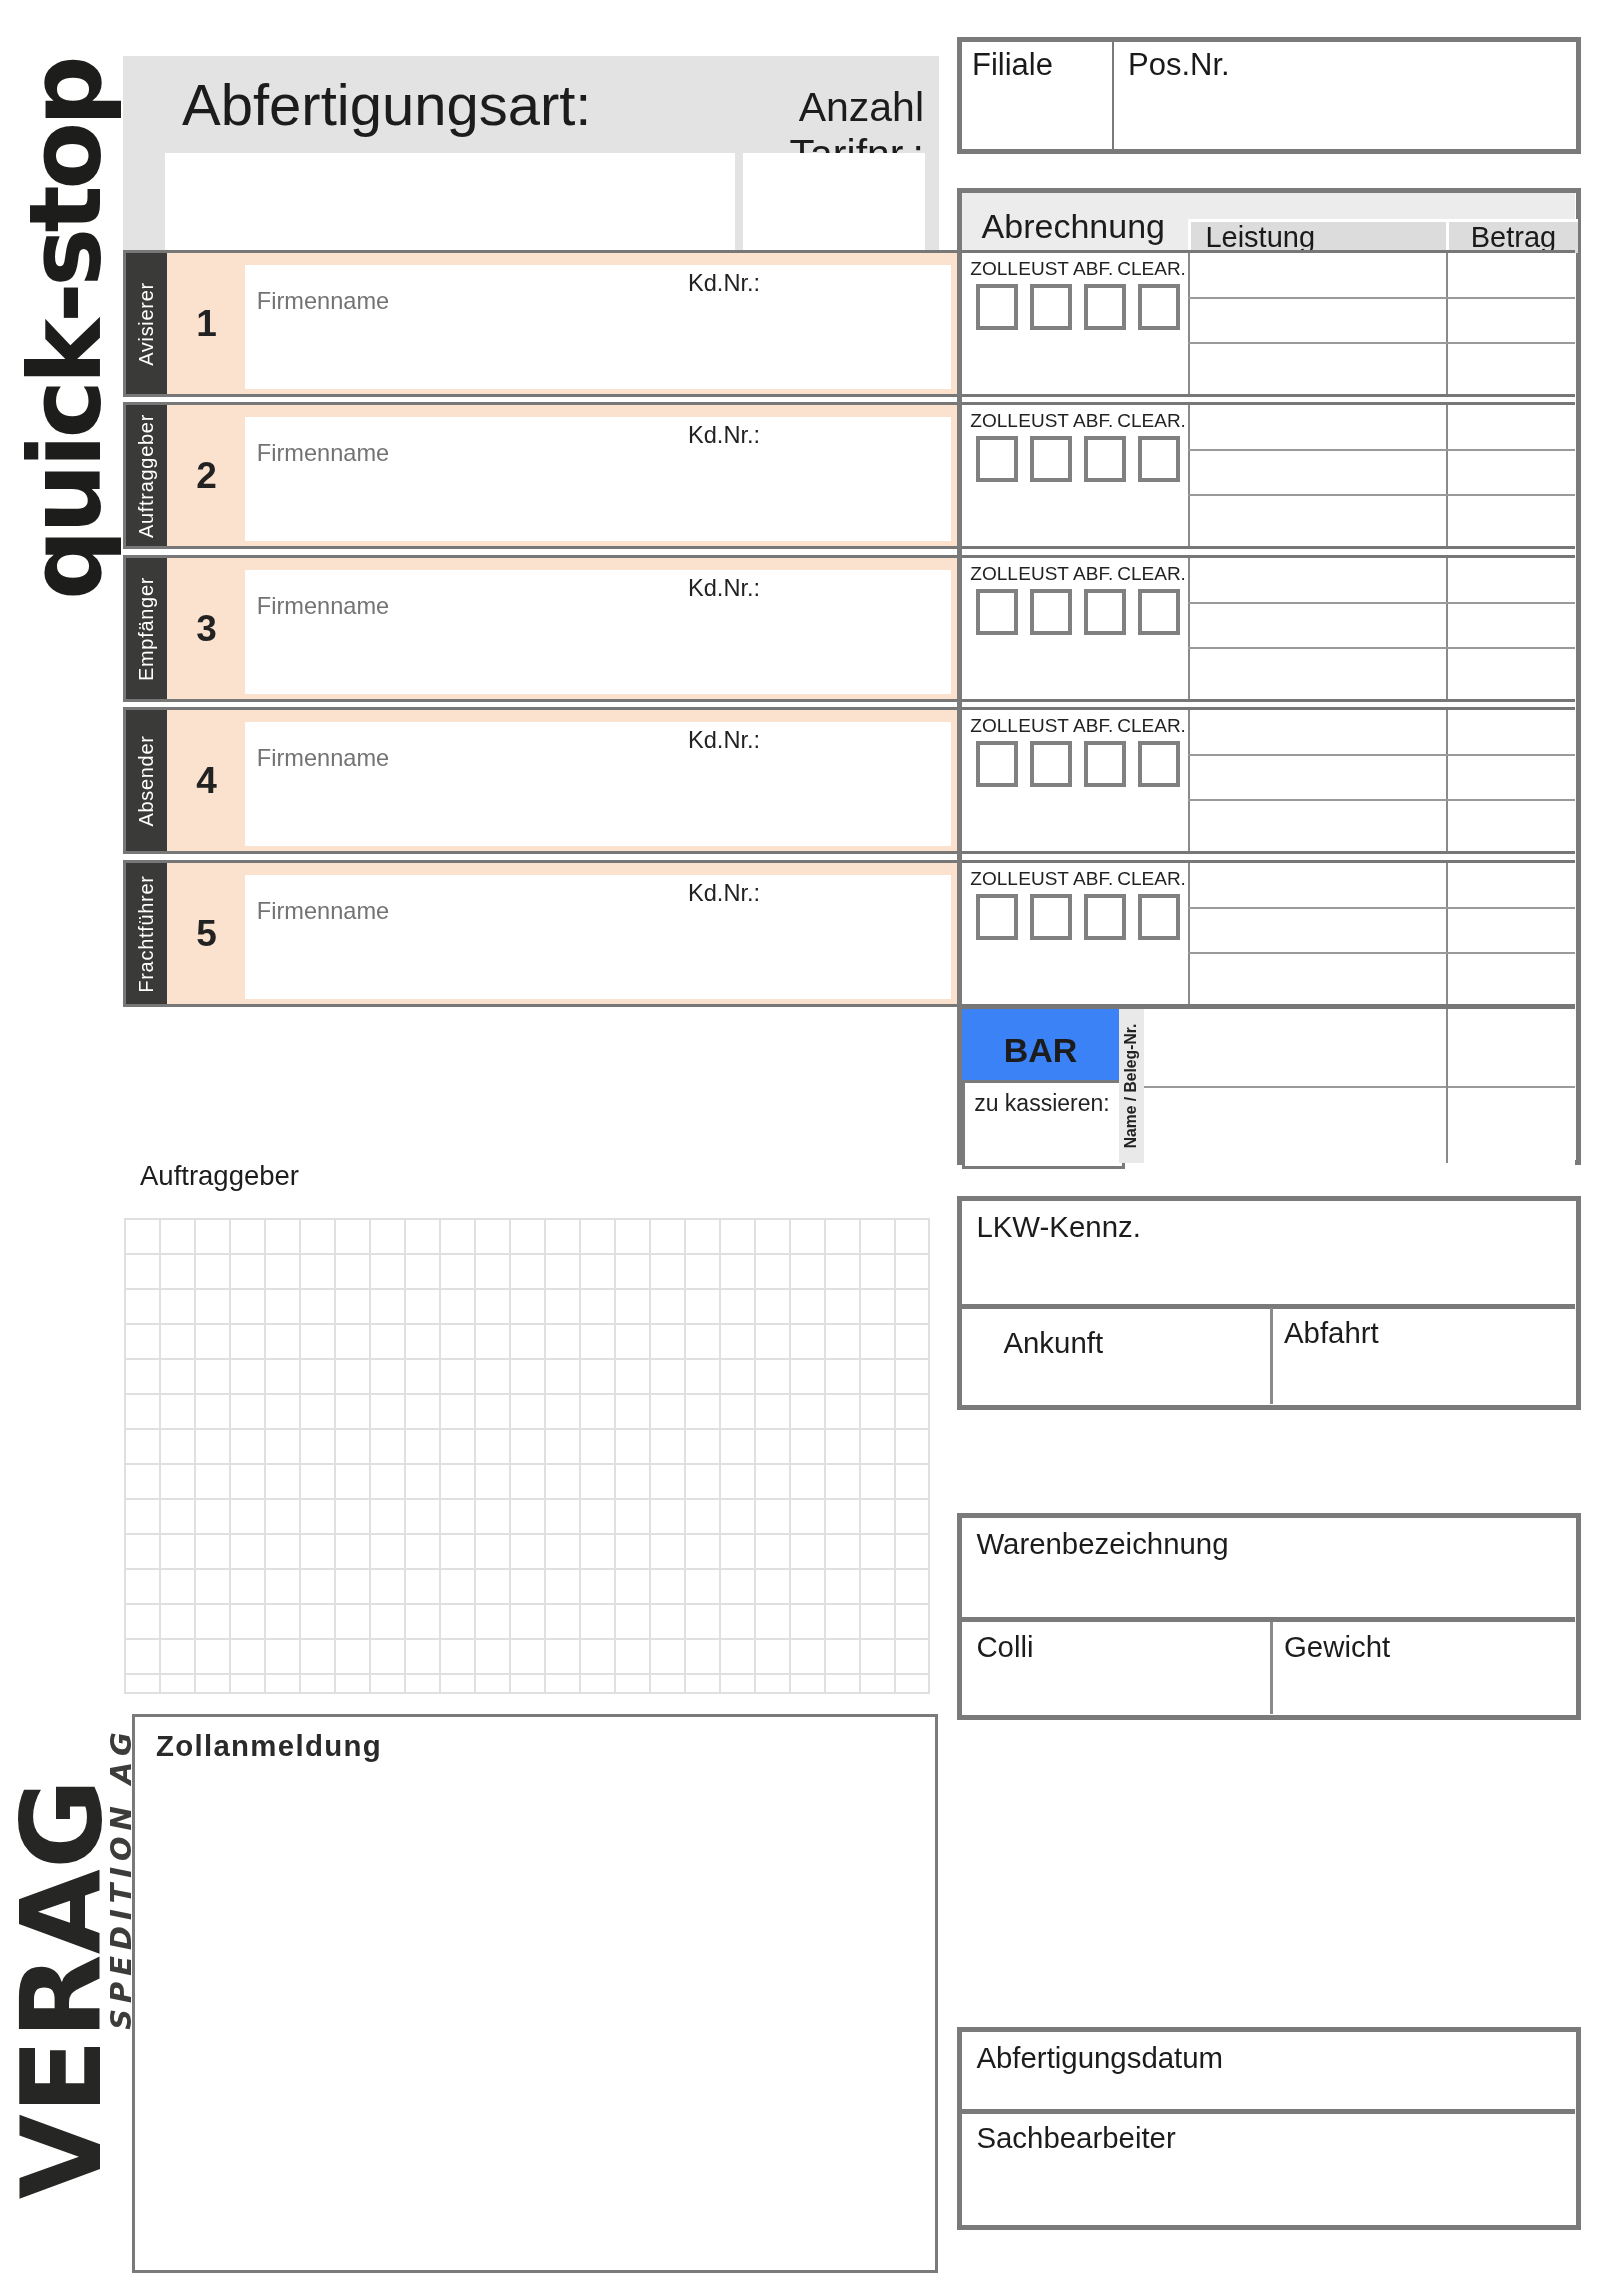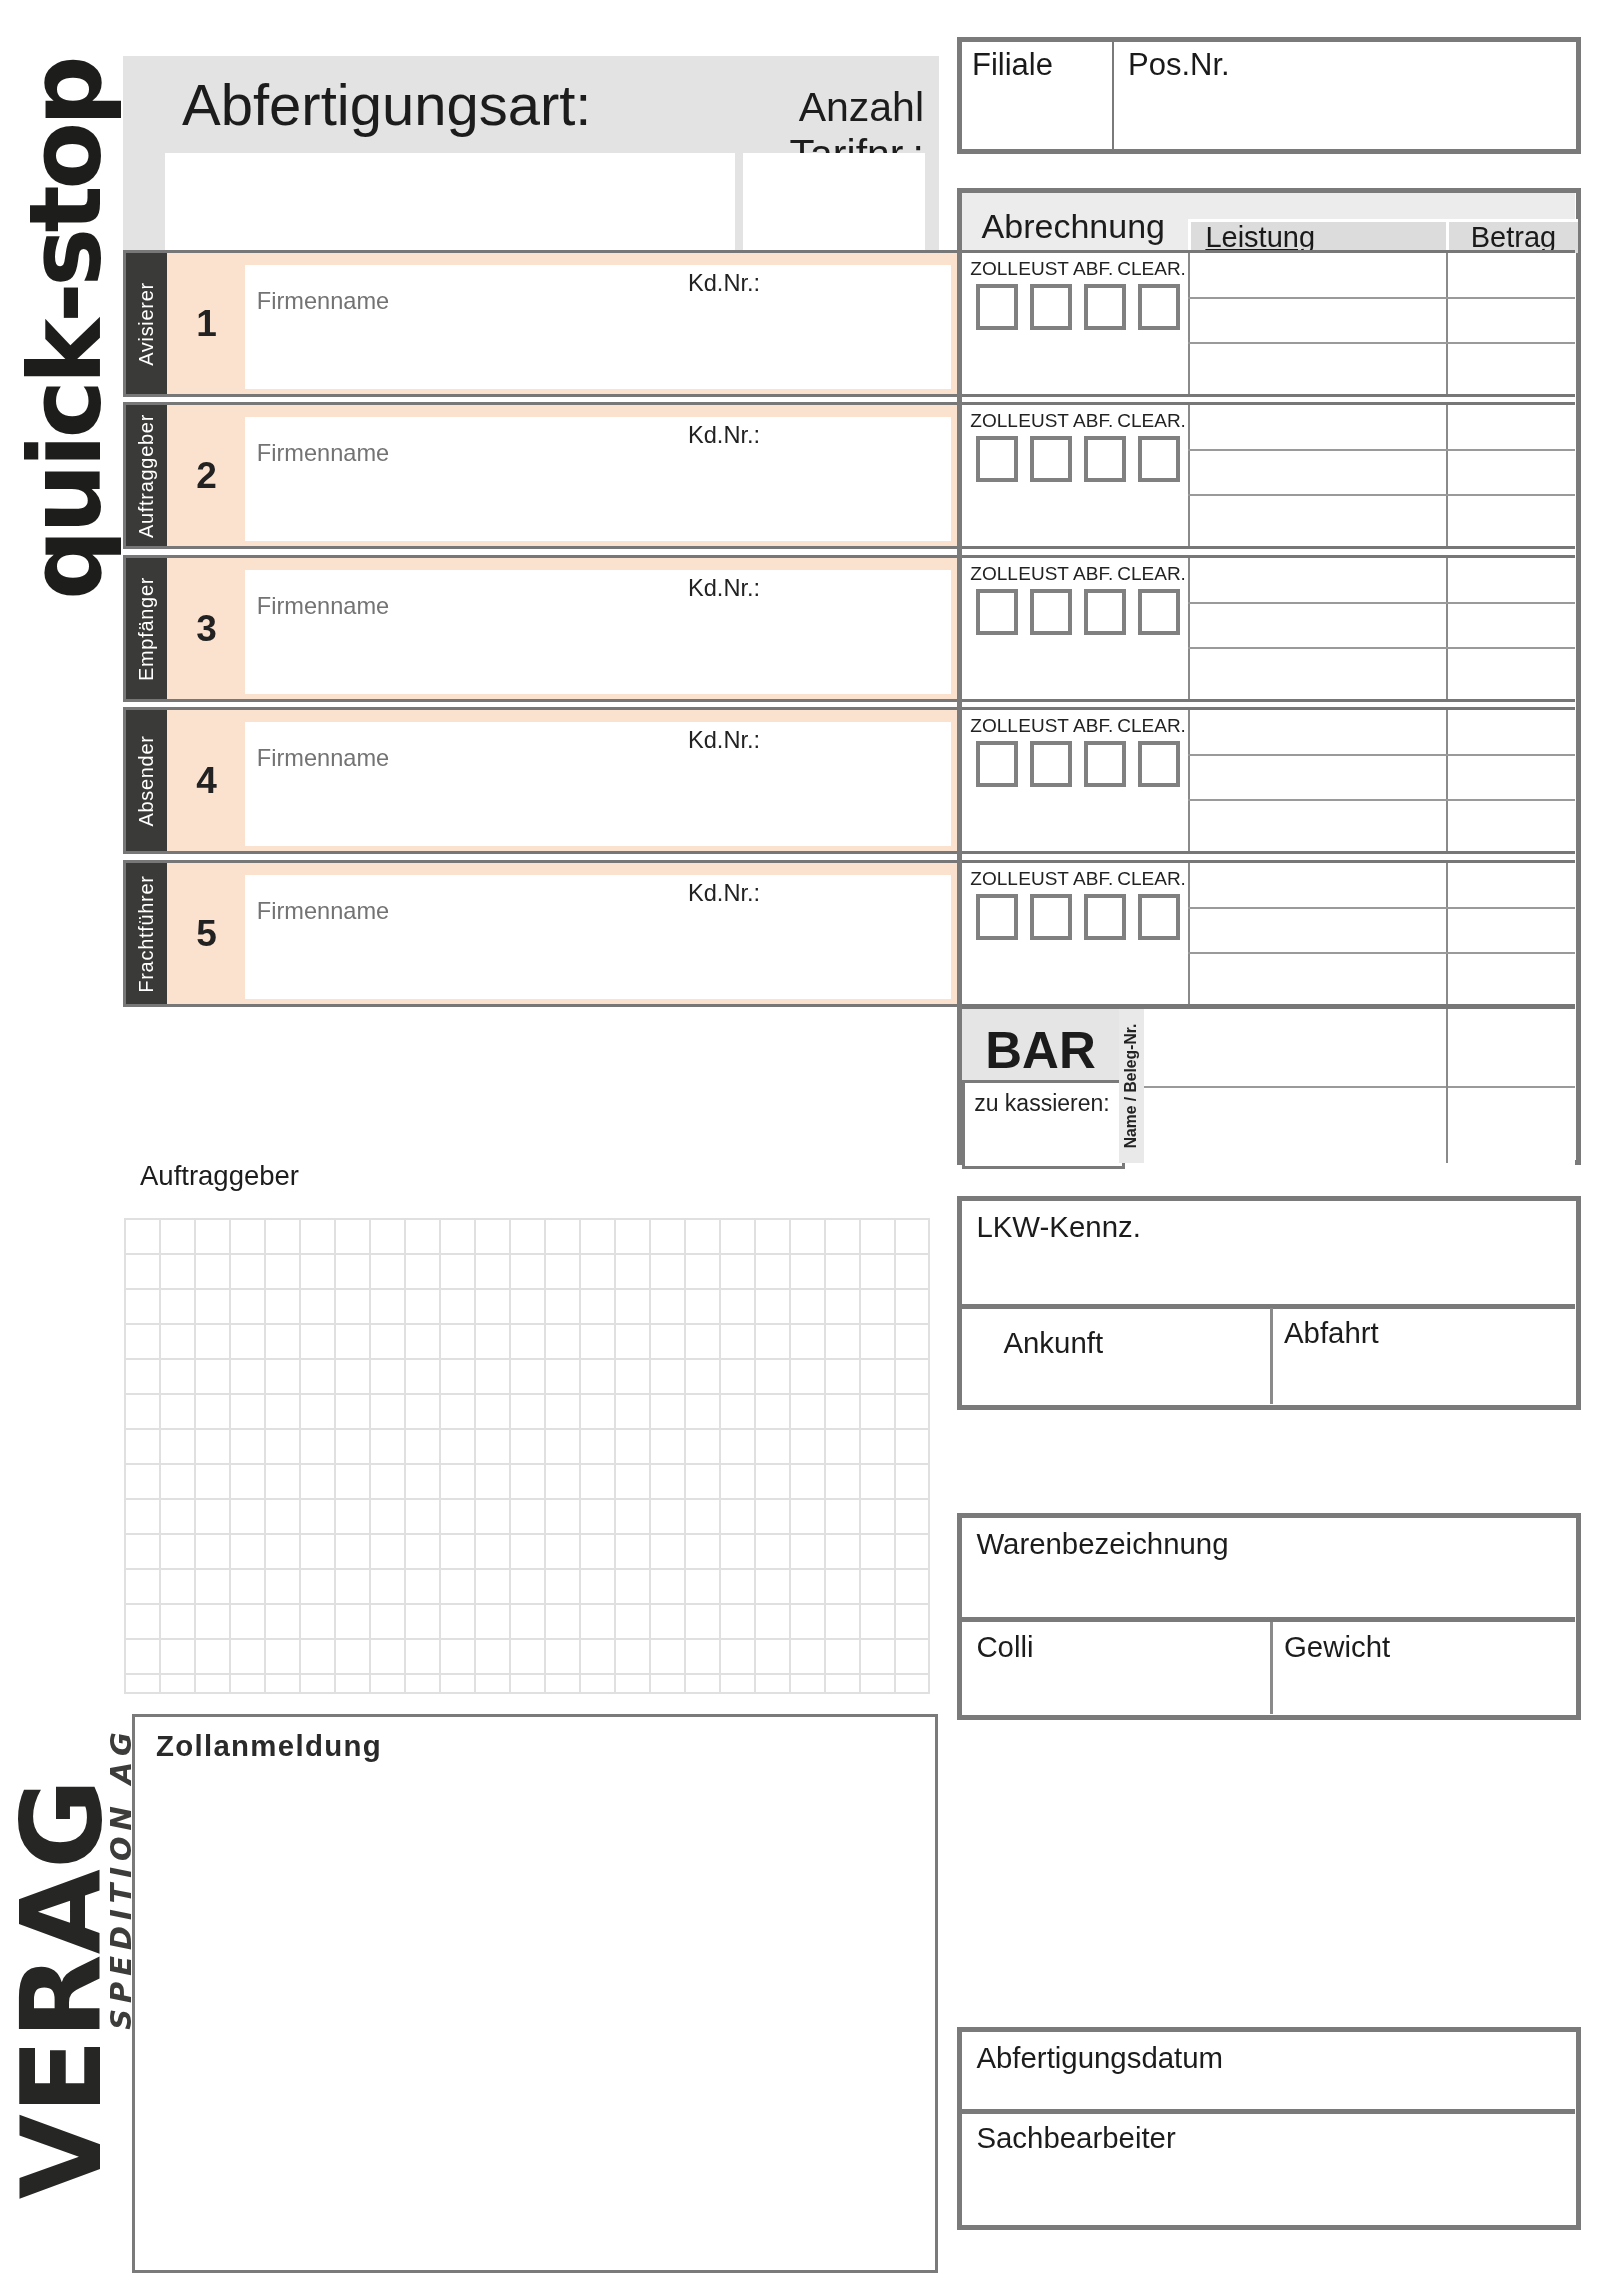--- a/index.html
+++ b/index.html
@@ -31,36 +31,36 @@
   .party-role{position:absolute;left:20px;top:50%;color:#fff;font-size:20px;letter-spacing:0.7px;transform:translate(-50%,-50%) rotate(-90deg);transform-origin:center;white-space:nowrap;}
   .party-number{position:absolute;left:41px;top:0;width:79px;height:100%;display:flex;align-items:center;justify-content:center;font-size:37px;font-weight:bold;color:#222;}
   .party-white{position:absolute;left:119px;top:11.8px;right:9.2px;bottom:5.2px;background:#fff;}
   .firmenname{position:absolute;left:11.8px;top:23px;font-size:23.6px;color:#737373;}
   .kdnr{position:absolute;left:431px;top:5.2px;font-size:23.6px;color:#222;margin-left:12px;}
   
   #abrechnung-box{left:957px;top:188px;width:624px;height:977px;border:5.2px solid #7a7a7a;background:#fff;}
   #abr-header{position:absolute;left:0;top:0;width:613px;height:57px;background:#ececec;}
   #abrechnung-title{position:absolute;left:19.6px;top:14.4px;font-size:34px;color:#1c1c1c;}
   .colhead{position:absolute;top:26px;height:31px;background:#dcdcdc;border-left:3.3px solid #fff;border-top:3.3px solid #fff;display:flex;align-items:center;}
-  #leistung-head{left:226px;width:258px;padding-left:14.4px;font-size:29px;text-decoration:underline;}
+  #leistung-head{left:226px;width:258px;padding-left:14.4px;font-size:29px;}
   #betrag-head{left:484px;width:129px;justify-content:center;font-size:29px;}
   .abr-section{position:absolute;left:0;width:613px;height:141px;border-top:3.9px solid #777;border-bottom:3.9px solid #777;background:#fff;}
   .abr-v1{position:absolute;left:226px;top:0;width:2px;height:100%;background:#8a8a8a;}
   .abr-v2{position:absolute;left:484px;top:0;width:2px;height:100%;background:#8a8a8a;}
   .abr-h1{position:absolute;left:226px;top:44px;right:0;height:2px;background:#9a9a9a;}
   .abr-h2{position:absolute;left:226px;top:89px;right:0;height:2px;background:#9a9a9a;}
   .cb-labels{position:absolute;left:7.9px;top:5.2px;width:216px;display:flex;}
   .cb-labels span{flex:1;text-align:center;font-size:19px;color:#222;}
   .cb-row{position:absolute;left:7.9px;top:31px;width:216px;display:flex;}
   .cb-cell{flex:1;display:flex;justify-content:center;}
   .checkbox{width:34px;height:38px;border:4.6px solid #808080;background:#fff;}
   
   #bar-region{position:absolute;left:0;top:620px;width:613px;height:347px;border-top:3.9px solid #777;background:#fff;}
   
-  #bar-gray{position:absolute;left:0;top:0;width:157px;height:83px;background:#e5e5e5;display:flex;align-items:center;justify-content:center;font-size:51px;font-weight:bold;color:#1c1c1c;}
+  #bar-gray{position:absolute;left:0;top:0;width:157px;height:83px;background:#3b82f6;display:flex;align-items:center;justify-content:center;font-size:34px;font-weight:bold;color:#1c1c1c;}
   #zu-kassieren-box{position:absolute;left:0;top:71px;width:157px;height:83px;border:3.9px solid #7a7a7a;background:#fff;}
   #zu-kassieren-label{position:absolute;left:9.2px;top:6.5px;font-size:23px;color:#222;}
   #name-strip{position:absolute;left:157px;top:0;width:25px;height:154px;background:#e9e9e9;}
   #name-strip span{position:absolute;left:12.4px;top:50%;transform:translate(-50%,-50%) rotate(-90deg);white-space:nowrap;font-size:15.7px;font-weight:bold;color:#222;}
   #bar-row-divider{position:absolute;left:182px;top:77px;right:0;height:2px;background:#9a9a9a;}
   #bar-v2{position:absolute;left:484px;top:0;width:2px;height:154px;background:#8a8a8a;}
   
   #anmerkungen-label{left:140px;top:1160px;font-size:27.5px;color:#1c1c1c;}
   #anmerkungen-grid{left:124px;top:1218px;width:806px;height:476px;background:#fff;
     background-image:linear-gradient(to right,#e0e0e0 2px,transparent 2px),linear-gradient(to bottom,#e0e0e0 2px,transparent 2px);

